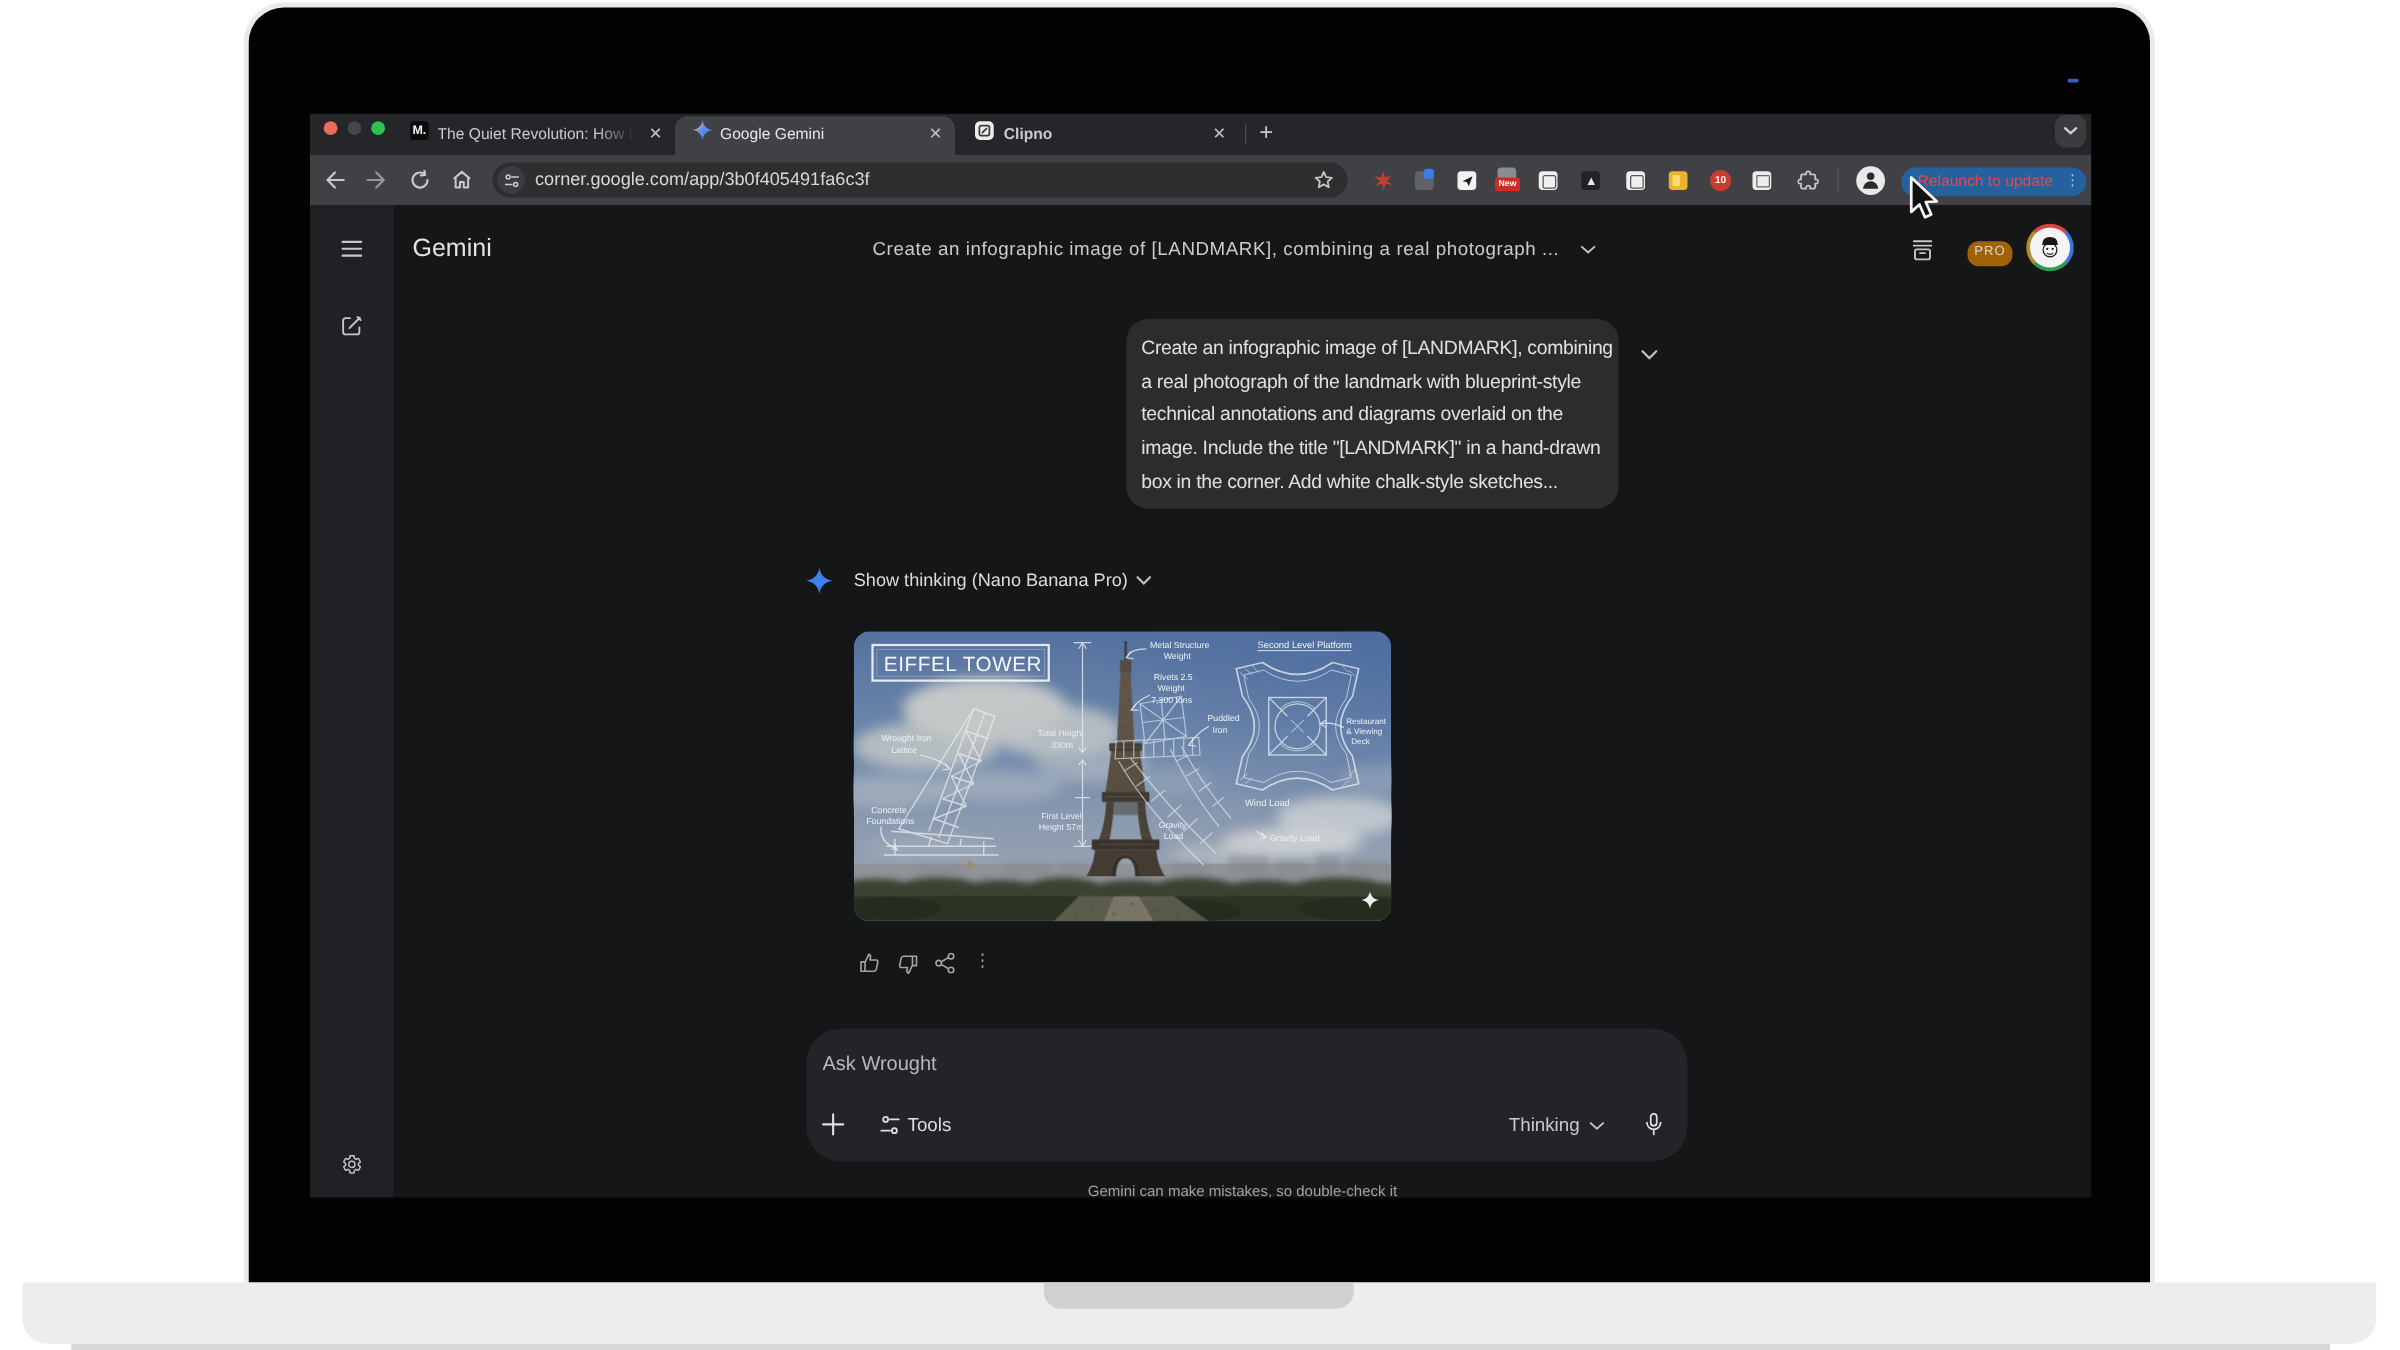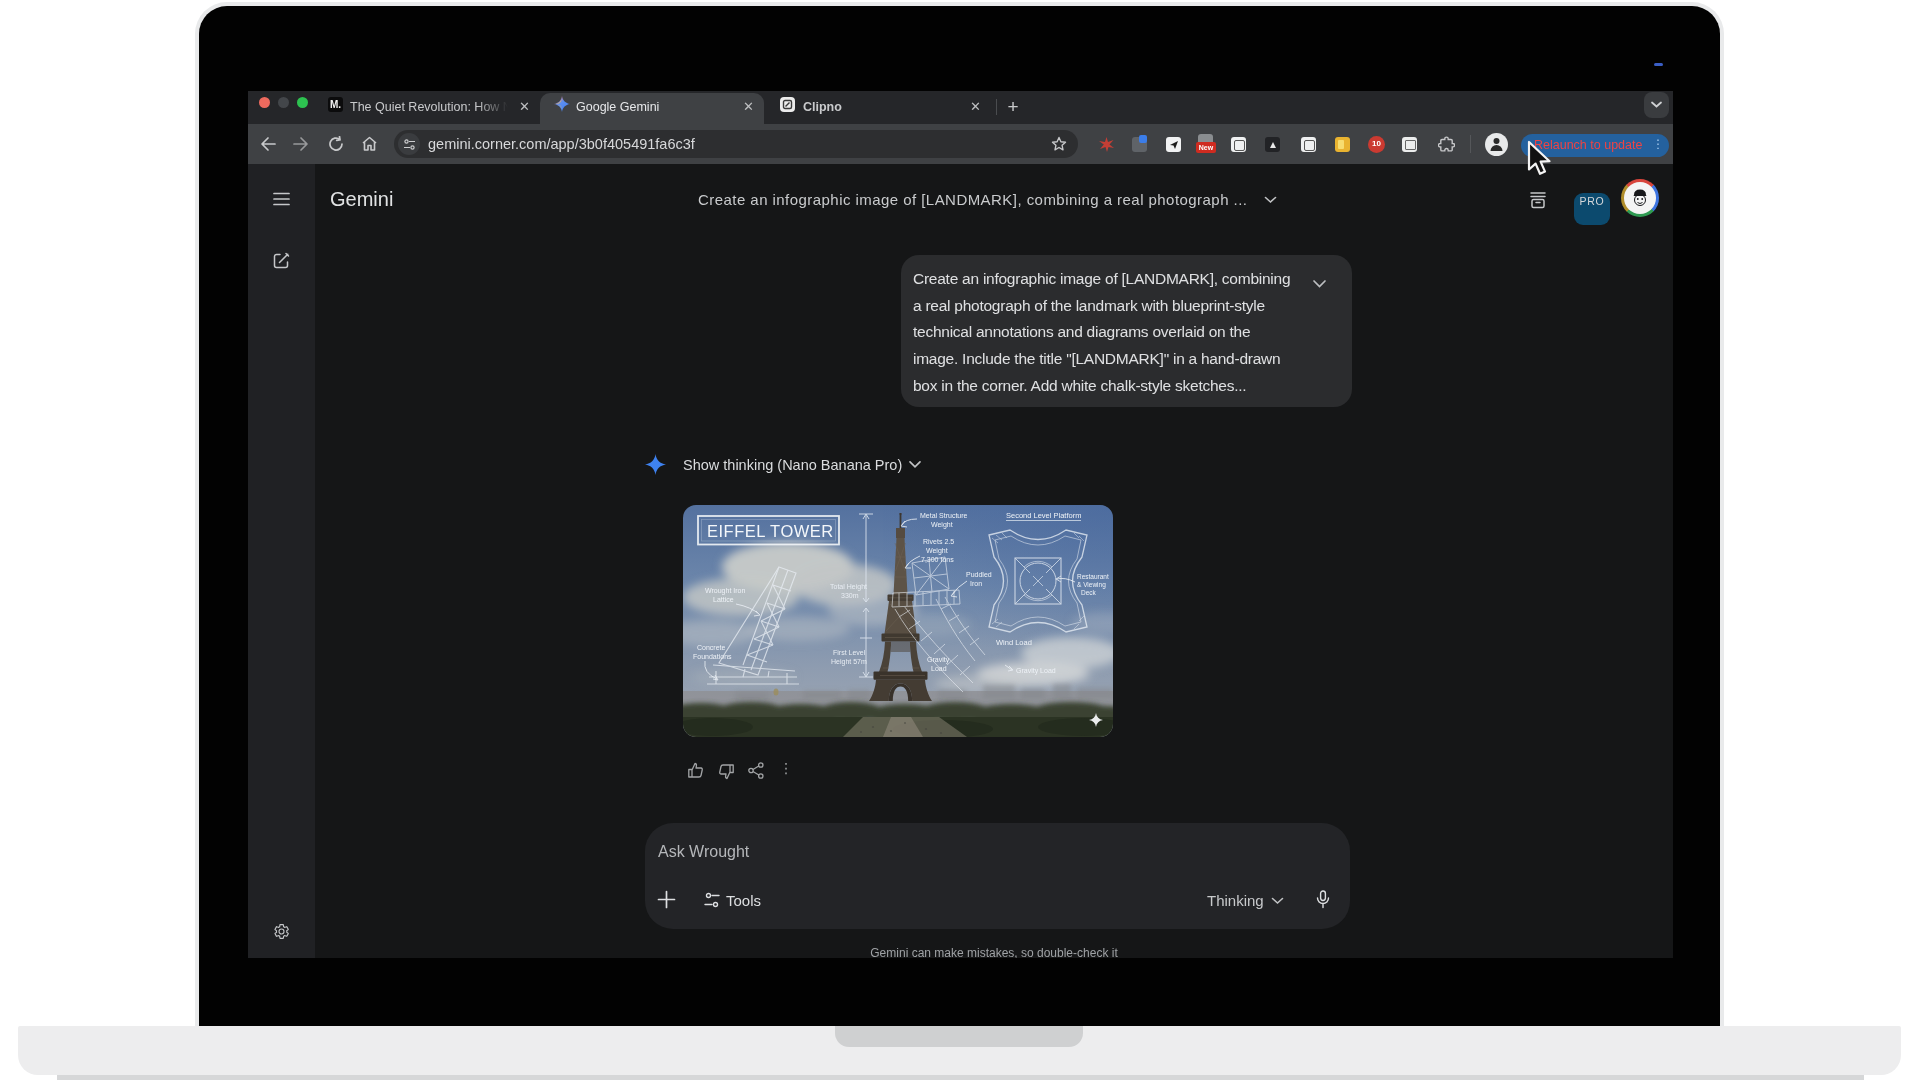--- a/index.html
+++ b/index.html
@@ -17,21 +17,21 @@
 .toolbar{left:0;top:33px;width:1425px;height:40px;background:#3f4144;}
 .light{width:11px;height:11px;border-radius:50%;top:6px;}
 .tab-active{left:292px;top:2px;width:224px;height:31px;background:#3f4144;border-radius:10px 10px 0 0;}
 .tabtitle{font-size:12.5px;color:#c9cacc;top:9px;white-space:nowrap;}
 .tabx{font-size:13px;color:#bfc0c2;top:8px;}
 .omni{left:146px;top:39px;width:684px;height:28px;background:#2d2e30;border-radius:14px;}
 .exticon{top:46px;width:15px;height:15px;border-radius:3px;}
 .relaunch{left:1273px;top:43px;width:148px;height:23px;background:#24619e;border-radius:12px;}
 
 .sidebar{left:0;top:73px;width:67px;height:794px;background:#202124;}
-.bubble{left:653px;top:164px;width:451px;height:152px;background:#2b2c2e;border-radius:18px;}
+.bubble{left:653px;top:164px;width:394px;height:152px;background:#2b2c2e;border-radius:18px;}
 .bubble p{margin:0;padding:11px 0 0 12px;font-size:15.5px;line-height:26.7px;color:#dfe0e2;letter-spacing:-0.25px;}
 .genimg{left:435px;top:414px;width:430px;height:232px;border-radius:13px;overflow:hidden;}
 .inputbox{left:397px;top:732px;width:705px;height:106px;background:#232427;border-radius:28px;}
 .ftr{left:67px;top:855px;width:1358px;text-align:center;font-size:12px;color:#9fa2a5;}
 </style></head>
 <body>
 <div class="abs frame"></div>
 <div class="abs bezel"></div>
 <div class="abs bluedash"></div>
 <div class="abs browser">
@@ -89,21 +89,21 @@
   <svg class="abs" style="left:113px;top:45px;" width="17" height="16" viewBox="0 0 17 16">
       <path d="M2 7 L8.5 1.5 L15 7 M3.5 6 V14 H7 V9.5 H10 V14 H13.5 V6" fill="none" stroke="#c8c9cb" stroke-width="1.6" stroke-linejoin="round"></path>
     </svg>
   <div class="abs omni"></div>
   <div class="abs" style="left:150px;top:42px;width:22px;height:22px;background:#3a3c3f;border-radius:50%;"></div>
   <svg class="abs" style="left:155px;top:48px;" width="13" height="11" viewBox="0 0 13 11">
       <circle cx="3.5" cy="2.5" r="1.6" fill="none" stroke="#cccdcf" stroke-width="1.2"></circle>
       <path d="M6 2.5 H12 M1 8.5 H7" stroke="#cccdcf" stroke-width="1.2"></path>
       <circle cx="9.5" cy="8.5" r="1.6" fill="none" stroke="#cccdcf" stroke-width="1.2"></circle>
     </svg>
-  <div class="abs" style="left:180px;top:45px;font-size:14.5px;color:#d7d8da;">gemini.corner.com/app/3b0f405491fa6c3f</div>
+  <div class="abs" style="left:180px;top:45px;font-size:14.5px;color:#d7d8da;">corner.google.com/app/3b0f405491fa6c3f</div>
   <svg class="abs" style="left:803px;top:45px;" width="16" height="16" viewBox="0 0 16 16">
       <path d="M8 1.5 L9.9 5.7 14.5 6.2 11.1 9.3 12 13.8 8 11.5 4 13.8 4.9 9.3 1.5 6.2 6.1 5.7 Z" fill="none" stroke="#c6c7c9" stroke-width="1.4" stroke-linejoin="round"></path>
     </svg>
 
   <svg class="abs" style="left:850px;top:45px;" width="17" height="17" viewBox="0 0 17 17">
       <path d="M8.5 1 L10 6 L15.5 4 L11.5 8.5 L16 12 L10.5 11 L9 16 L7.5 11 L2 13 L5.8 8.5 L1 5 L7 6 Z" fill="#c43e35"></path>
     </svg>
   <div class="abs exticon" style="left:884px;background:#5f6368;"></div>
   <div class="abs" style="left:891px;top:44px;width:8px;height:8px;background:#3b7de9;border-radius:2px;"></div>
   <div class="abs exticon" style="left:918px;background:#f1f2f3;"></div>
@@ -153,21 +153,21 @@
   <div class="abs" style="left:82px;top:97px;font-size:20px;color:#e1e3e4;">Gemini</div>
   <div class="abs" style="left:450px;top:100px;font-size:15px;color:#c9cbcd;letter-spacing:0.45px;">Create an infographic image of [LANDMARK], combining a real photograph ...</div>
   <svg class="abs" style="left:1016px;top:105px;" width="13" height="8" viewBox="0 0 13 8">
       <path d="M1.5 1.5 L6.5 6 L11.5 1.5" fill="none" stroke="#c0c2c4" stroke-width="1.6" stroke-linecap="round"></path>
     </svg>
   <svg class="abs" style="left:1281px;top:100px;" width="18" height="18" viewBox="0 0 18 18">
       <path d="M2 5.5 H16 M2 2 H16" stroke="#c5c7c9" stroke-width="1.5" stroke-linecap="round"></path>
       <rect x="3" y="8.5" width="12" height="8" rx="1.5" fill="none" stroke="#c5c7c9" stroke-width="1.5"></rect>
       <path d="M7 11.5 h4" stroke="#c5c7c9" stroke-width="1.5" stroke-linecap="round"></path>
     </svg>
-  <div class="abs" style="left:1326px;top:102px;width:36px;height:32px;border-radius:9px;background:#0c4a6e;color:#d6d8da;font-size:10.5px;letter-spacing:0.8px;text-align:center;line-height:16px;">PRO</div>
+  <div class="abs" style="left:1326px;top:102px;width:36px;height:20px;border-radius:9px;background:#a16207;color:#d6d8da;font-size:10.5px;letter-spacing:0.8px;text-align:center;line-height:16px;">PRO</div>
   <div class="abs" style="left:1373px;top:88px;width:38px;height:38px;border-radius:50%;background:conic-gradient(from -45deg,#d8453c 0 90deg,#3d74e0 90deg 180deg,#2f9a52 180deg 270deg,#b08d2a 270deg 360deg);"></div>
   <div class="abs" style="left:1376px;top:91px;width:32px;height:32px;border-radius:50%;background:#f4f4f4;"></div>
   <svg class="abs" style="left:1380px;top:95px;" width="24" height="24" viewBox="0 0 24 24">
       <path d="M6 9 Q6 3.5 12 3.5 Q18 3.5 18 9 L18.5 10 H5.5 Z" fill="#17181a"></path>
       <circle cx="12" cy="14" r="5.5" fill="none" stroke="#17181a" stroke-width="1"></circle>
       <circle cx="9.8" cy="13" r="0.9" fill="#17181a"></circle>
       <circle cx="14.2" cy="13" r="0.9" fill="#17181a"></circle>
       <path d="M9.5 16.5 Q12 18.5 14.5 16.5" fill="none" stroke="#17181a" stroke-width="1"></path>
     </svg>
 

